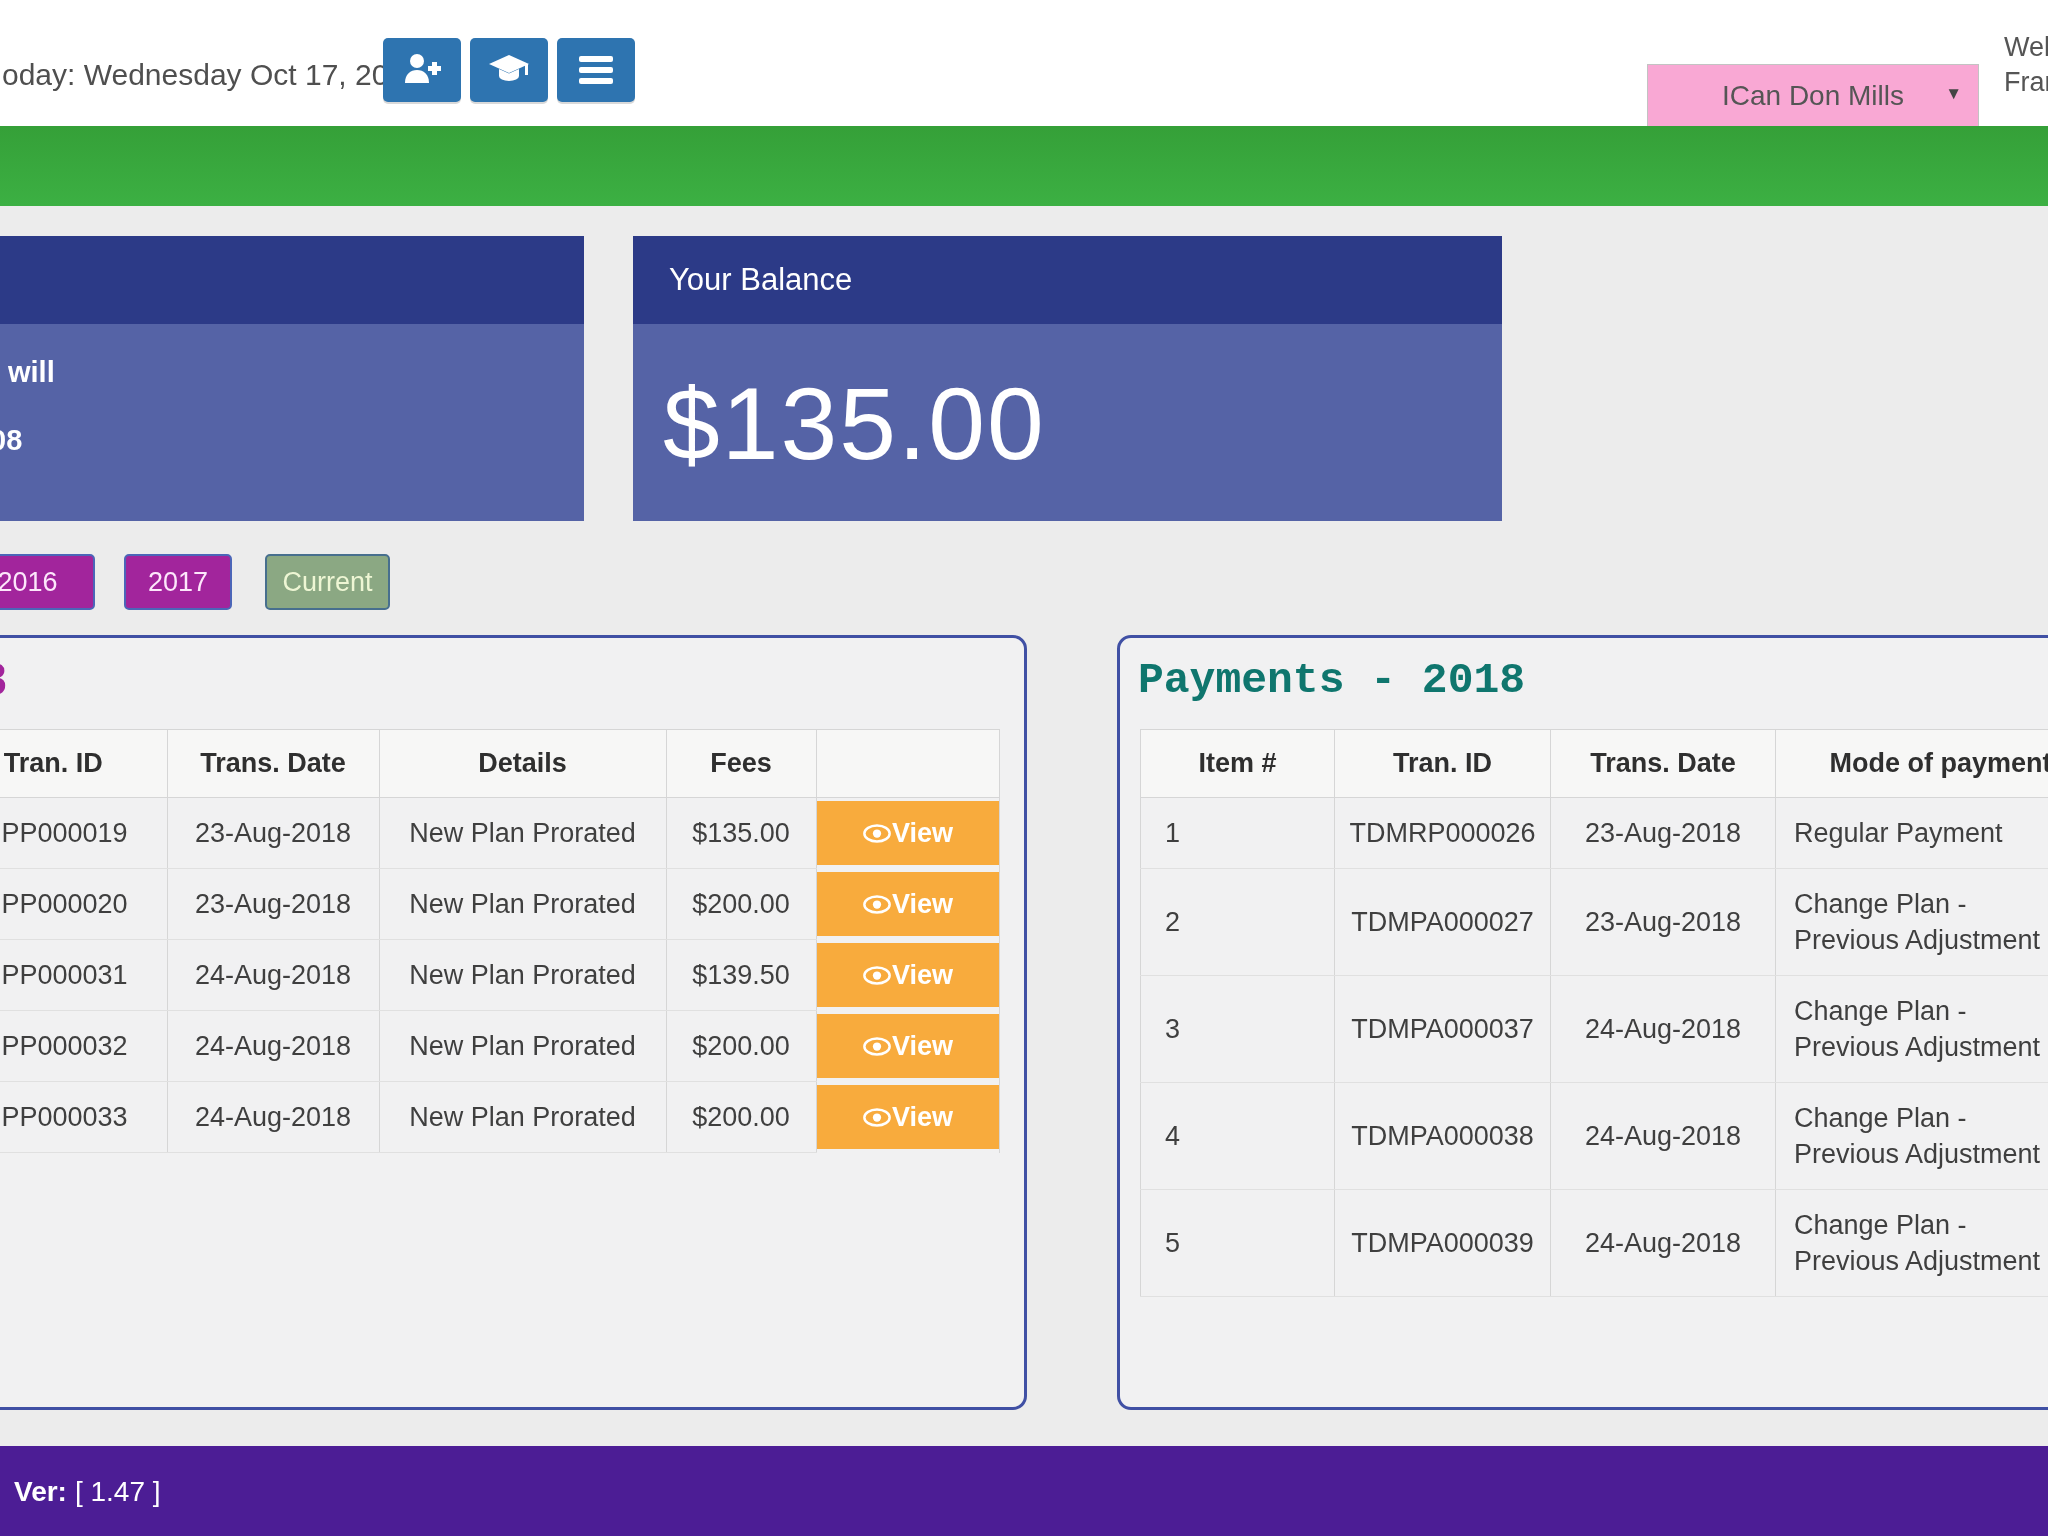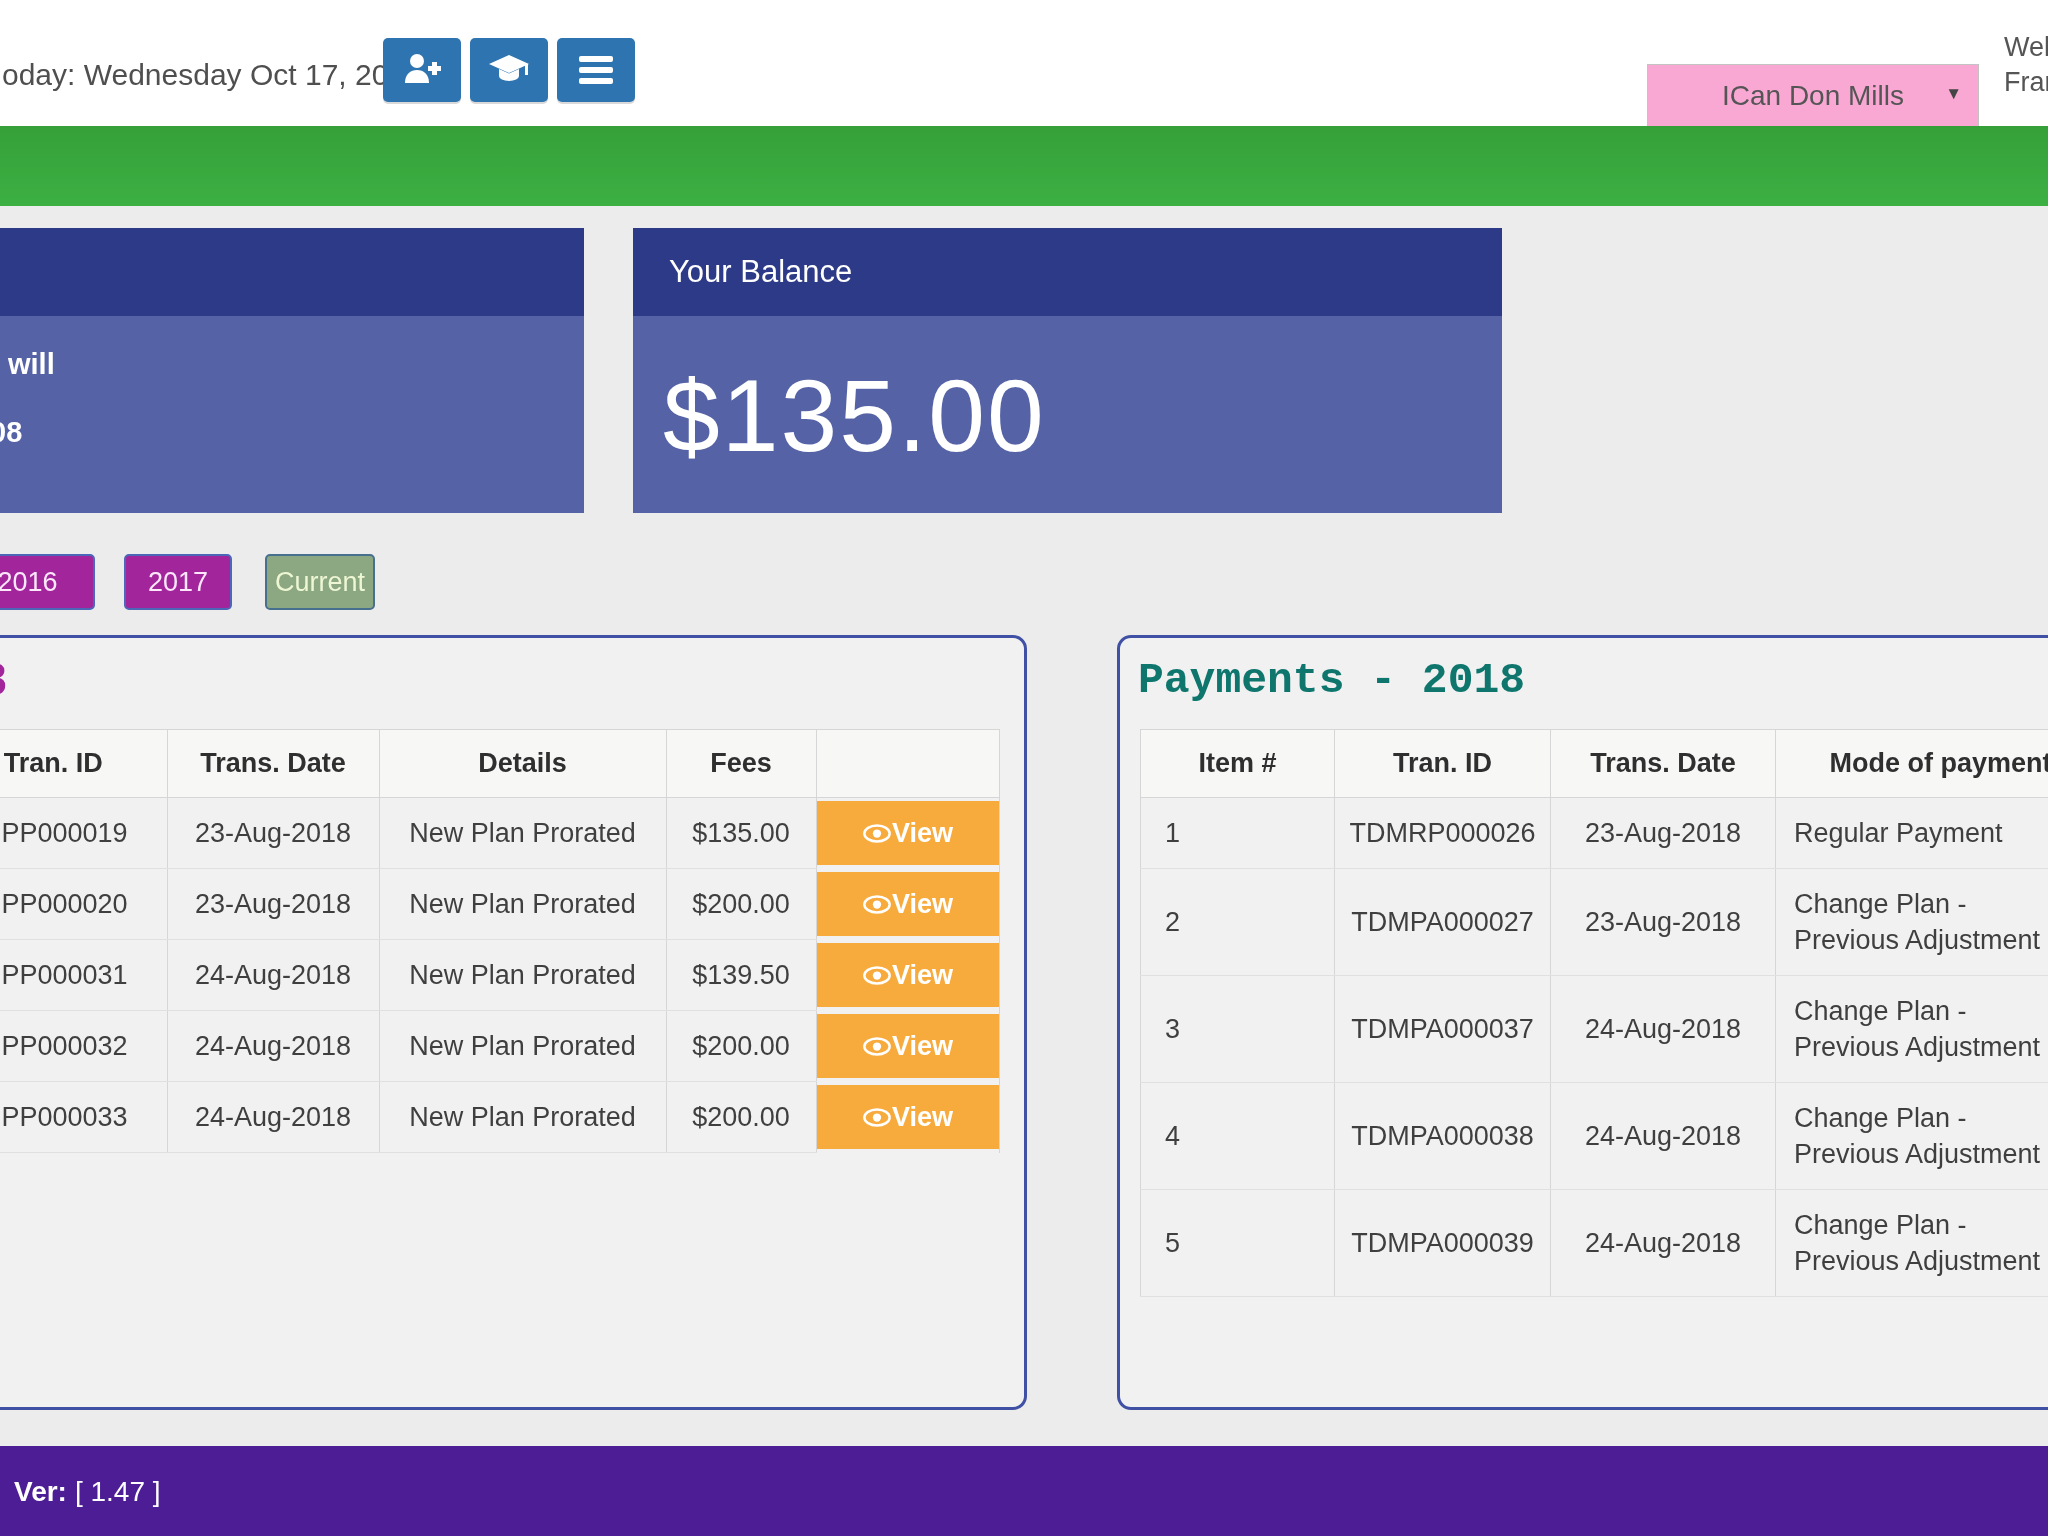--- a/index.html
+++ b/index.html
@@ -17,36 +17,36 @@
   .dropdown{position:absolute;left:1647px;top:29px;width:330px;height:61px;background:#f9a8d4;
             border:1px solid #c3c3c3;display:flex;align-items:center;justify-content:center;
             font-size:28px;color:#555;cursor:pointer;margin-top:35px;}
   .dropdown .caret{position:absolute;right:16px;top:19px;font-size:17px;color:#444;}
   .welcome{position:absolute;left:2004px;top:30px;font-size:27px;line-height:35px;color:#555;white-space:nowrap;}
   
   .greenbar{position:absolute;left:0;top:126px;width:2048px;height:80px;
             background:linear-gradient(#35a038,#3cb043);}
   
   .card{position:absolute;top:228px;height:285px;}
-  .card .hd{height:88px;background:#2c3a87;color:#fff;display:flex;align-items:center;}
+  .card .hd{height:88px;background:#2c3a87;color:#fff;display:flex;align-items:center;margin-top:8px;}
   .card .bd{height:197px;background:#5563a6;position:relative;color:#fff;}
   .card-info{left:-322px;width:906px;}
   .frag-will{position:absolute;left:330px;top:32px;font-size:29px;font-weight:bold;}
   .frag-08{position:absolute;left:312px;top:100px;font-size:29px;font-weight:bold;}
   .card-balance{left:633px;width:869px;}
   .card-balance .hd span{padding-left:36px;font-size:31px;}
   .balance-amount{position:absolute;left:30px;top:42px;font-size:102px;font-weight:400;letter-spacing:2px;}
   
   .year-btn{position:absolute;top:554px;height:56px;border-radius:5px;font-size:27px;
             font-family:"Liberation Sans",sans-serif;cursor:pointer;}
   .yb-mag{background:#a2259c;color:#fde7fb;border:2px solid #4c66b8;}
   .yb-cur{background:#8ba883;color:#eef6d4;border:2px solid #476f8e;}
   .yb-2016{left:-40px;width:135px;}
   .yb-2017{left:124px;width:108px;}
-  .yb-current{left:265px;width:110px;}
+  .yb-current{left:265px;width:125px;}
   
   .panel{position:absolute;top:635px;height:769px;background:#f1f1f2;
          border:3px solid #4050a4;border-radius:14px;}
   .panel-left{left:-322px;width:1343px;}
   .panel-right{left:1117px;width:1100px;}
   .pl-title{position:absolute;left:300px;top:14px;font-size:46px;font-weight:bold;color:#a2259c;}
   .pr-title{position:absolute;left:18px;top:18px;font-size:43px;font-weight:bold;color:#0f766e;font-family:Liberation Mono, monospace;}
   
   table{border-collapse:collapse;table-layout:fixed;font-size:27px;color:#3f3f3f;}
   th{font-weight:bold;color:#2f2f2f;background:#f7f7f6;height:65px;

